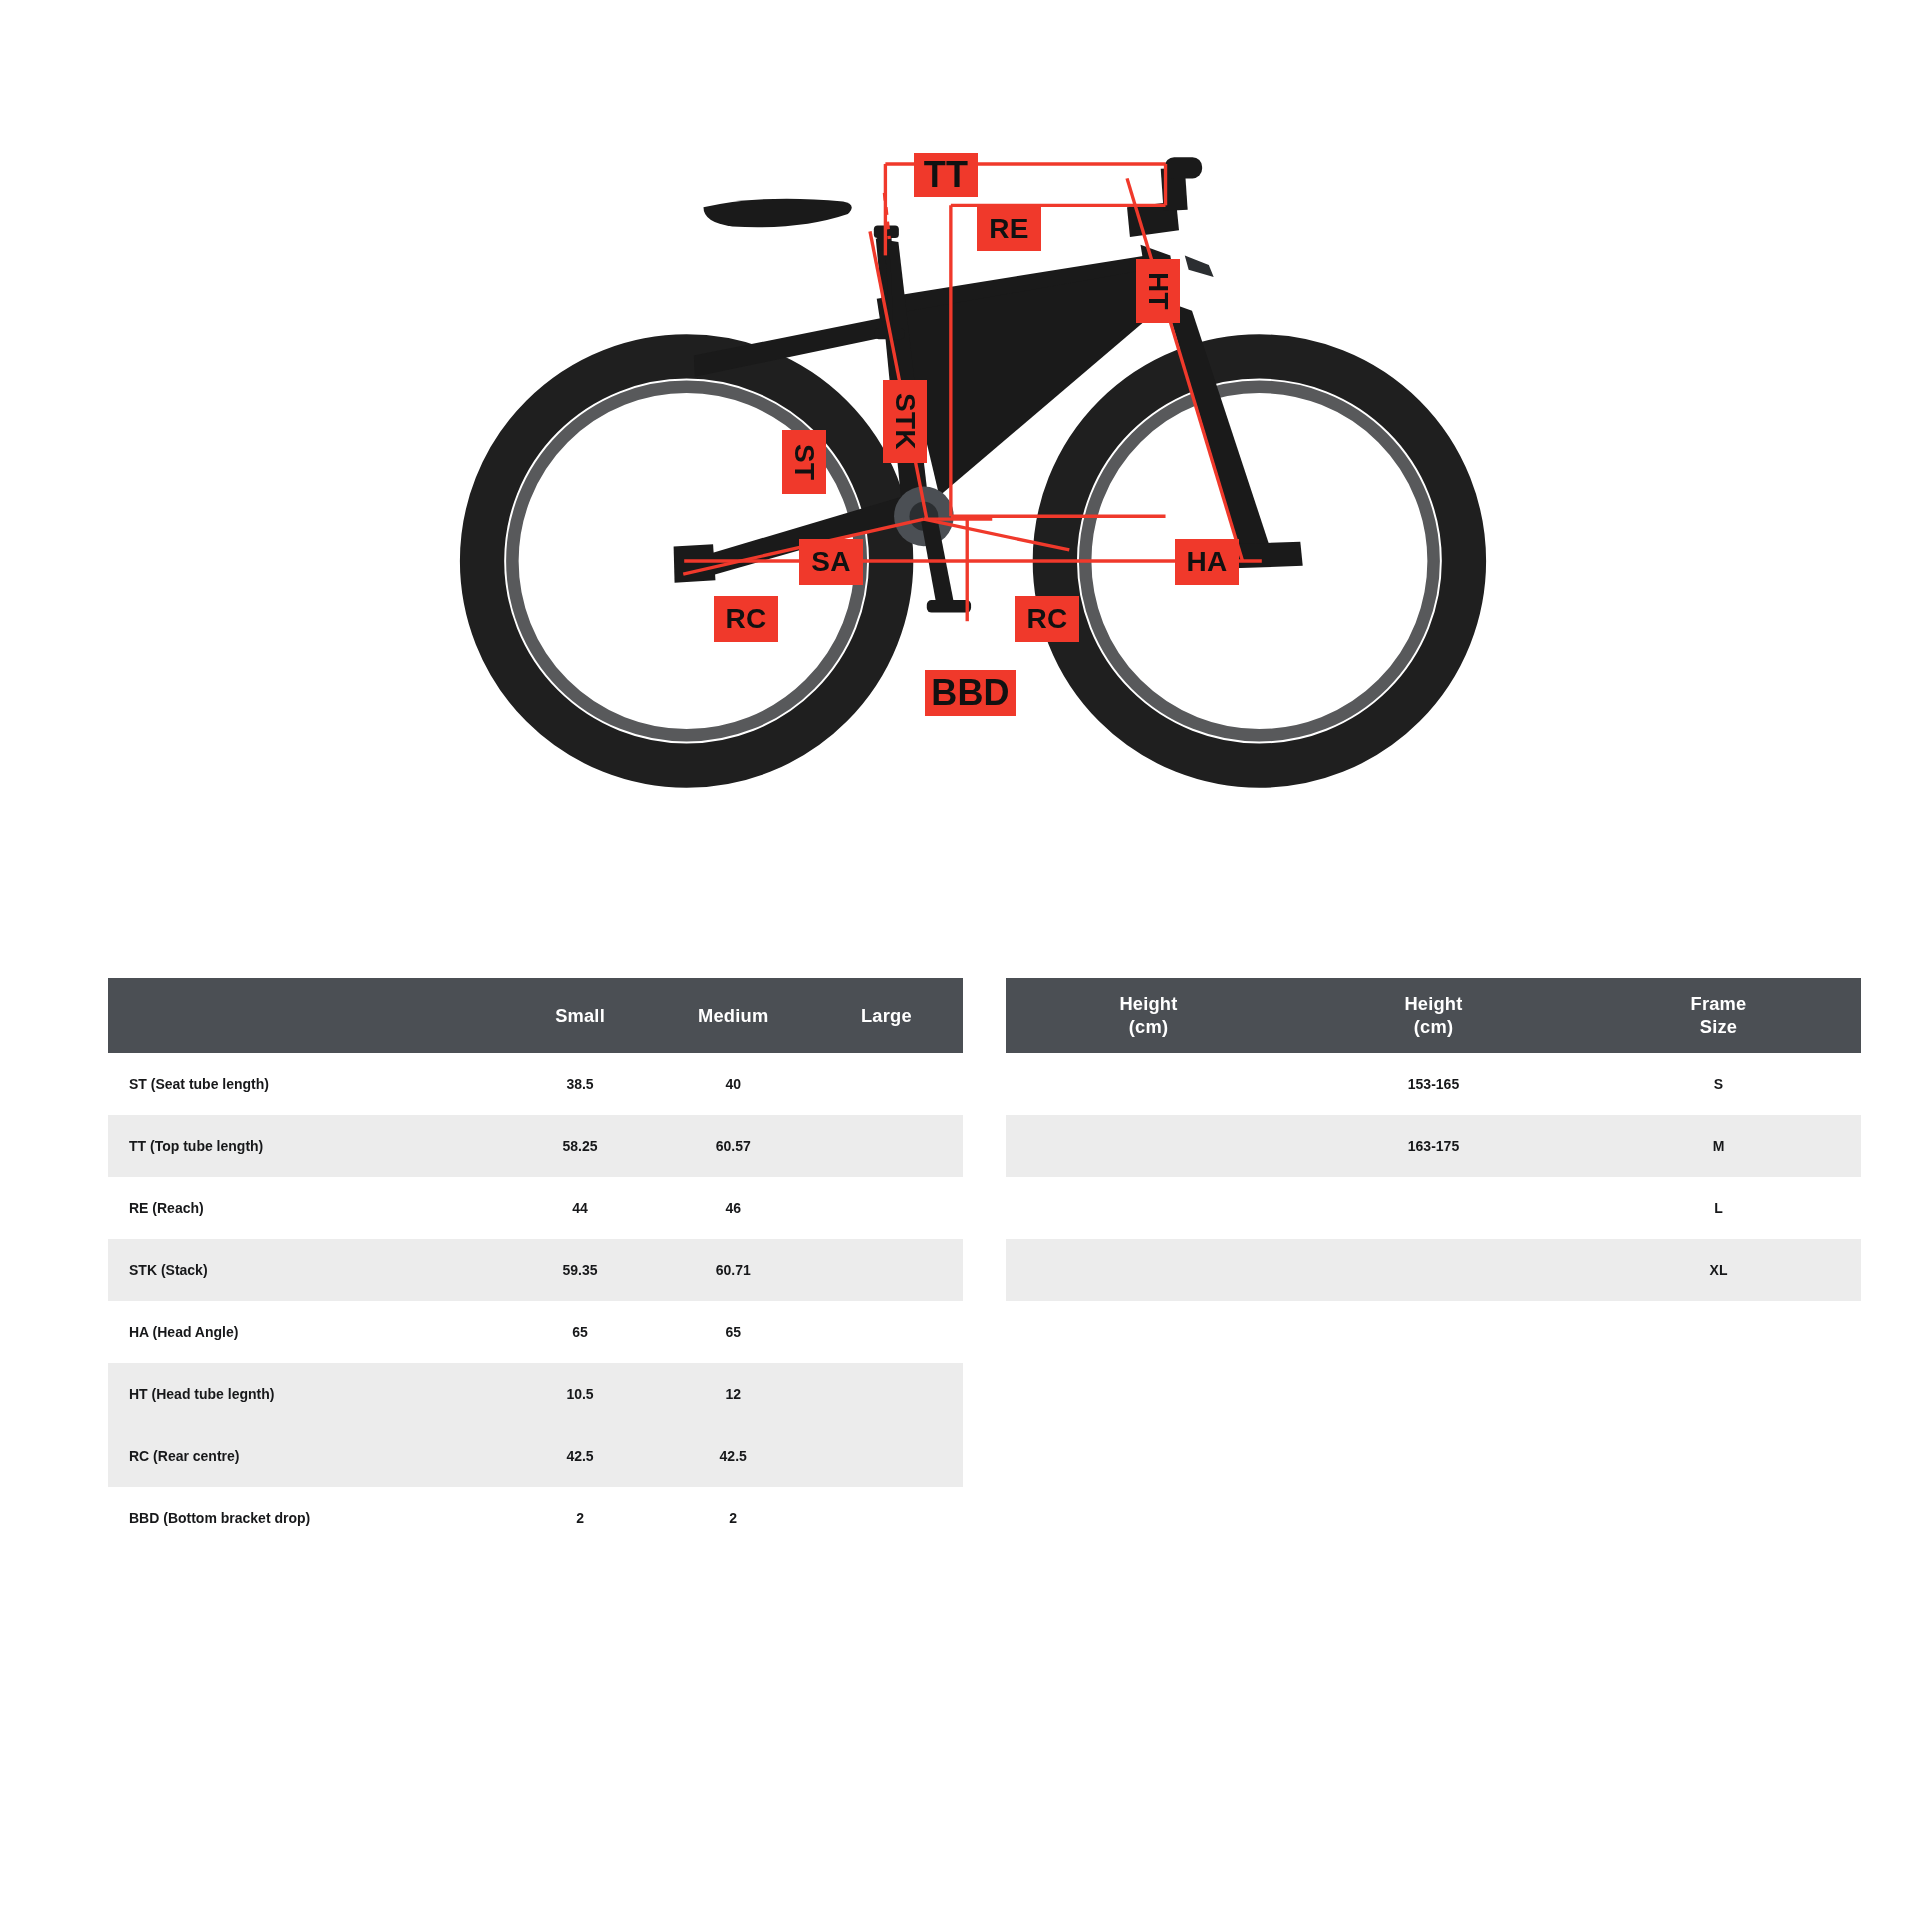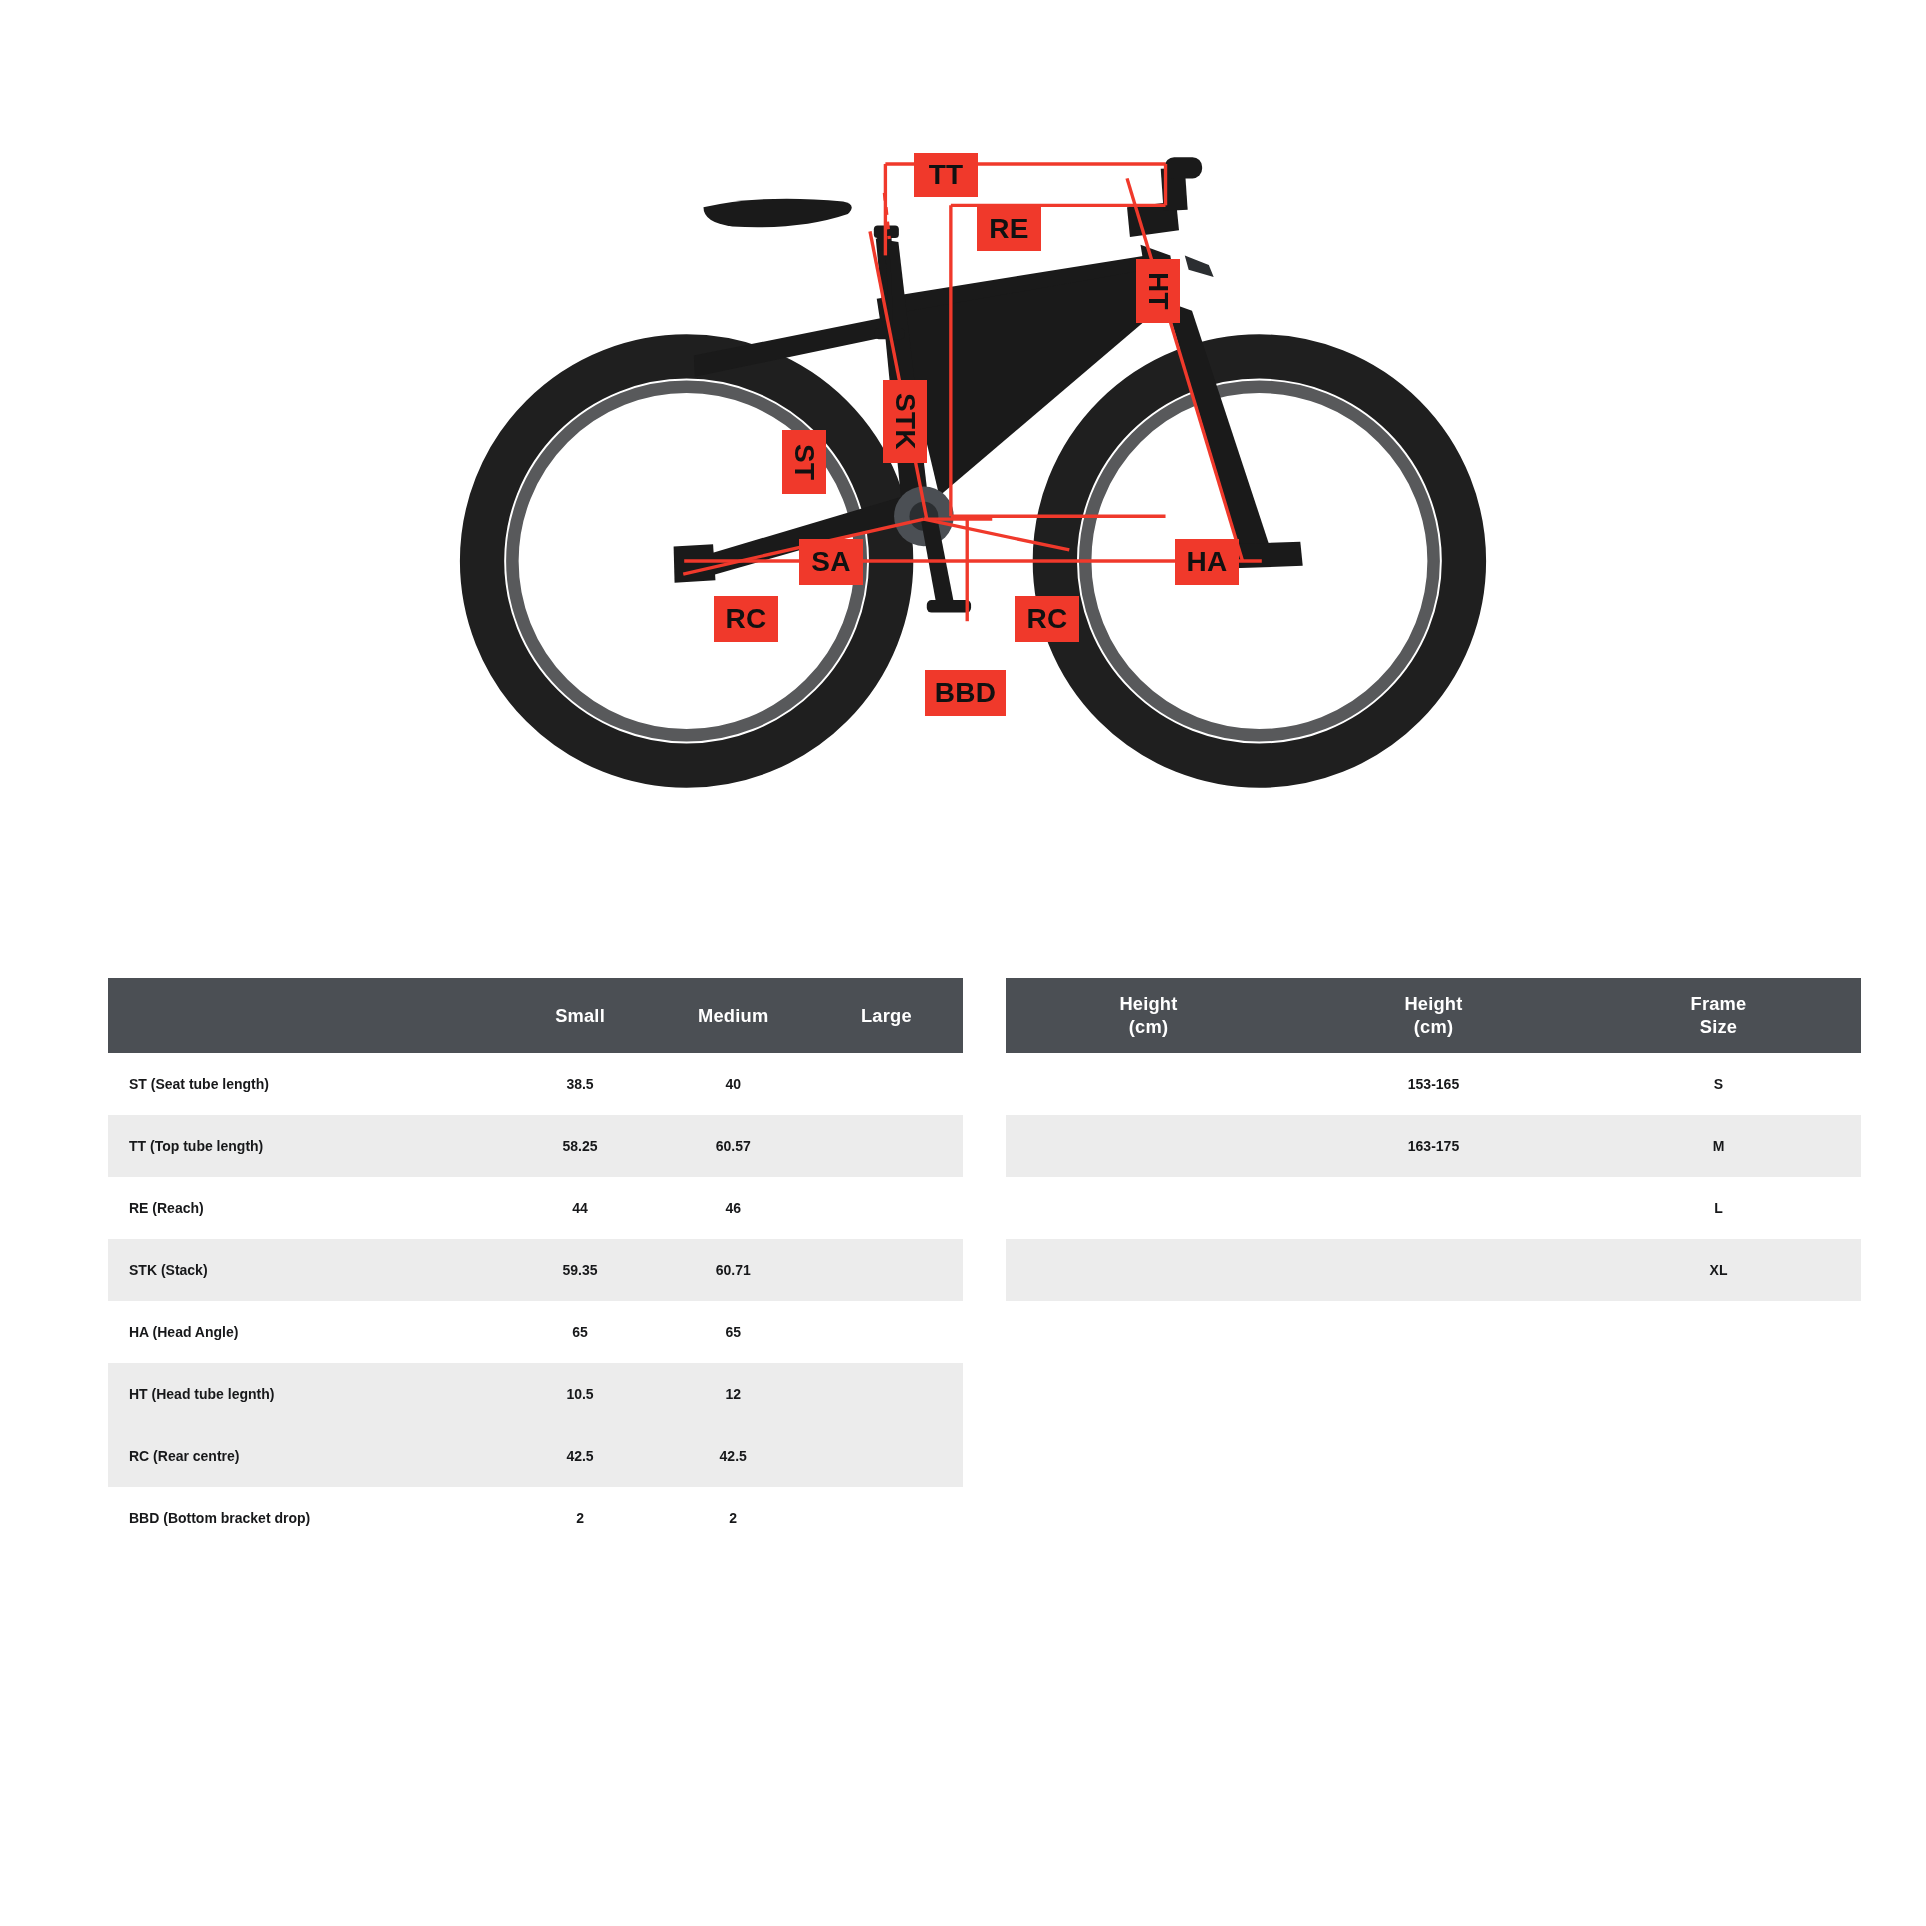--- a/index.html
+++ b/index.html
@@ -173,21 +173,21 @@
 
       <path d="M1098 848 L1400 912"></path>
 
       <path d="M1188 848 L1188 1060"></path>
       <path d="M1098 848 L1240 848"></path>
 
       <path d="M1016 170 L1026 266" stroke-dasharray="16 14"></path>
     </g>
   </svg>
 
-  <div class="tag" style="left:914px; top:153px; width:64px; height:44px; font-size:28px;">
+  <div class="tag" style="left:914px; top:153px; width:64px; height:44px; font-size:36px;">
     <span>TT</span>
   </div>
 
   <div class="tag" style="left:977px; top:207px; width:64px; height:44px; font-size:28px;">
     <span>RE</span>
   </div>
 
   <div class="tag rot" style="left:1136px; top:259px; width:44px; height:64px; font-size:28px;">
     <span>HT</span>
   </div>
@@ -209,21 +209,21 @@
   </div>
 
   <div class="tag" style="left:714px; top:596px; width:64px; height:46px; font-size:28px;">
     <span>RC</span>
   </div>
 
   <div class="tag" style="left:1015px; top:596px; width:64px; height:46px; font-size:28px;">
     <span>RC</span>
   </div>
 
-  <div class="tag" style="left:925px; top:670px; width:81px; height:46px; font-size:28px;">
+  <div class="tag" style="left:925px; top:670px; width:91px; height:46px; font-size:36px;">
     <span>BBD</span>
   </div>
 </div>
 
 <div id="tables">
 
   <table class="tbl" id="geo-table">
     <thead>
       <tr class="hdr-row">
         <th class="left-blank"></th>

